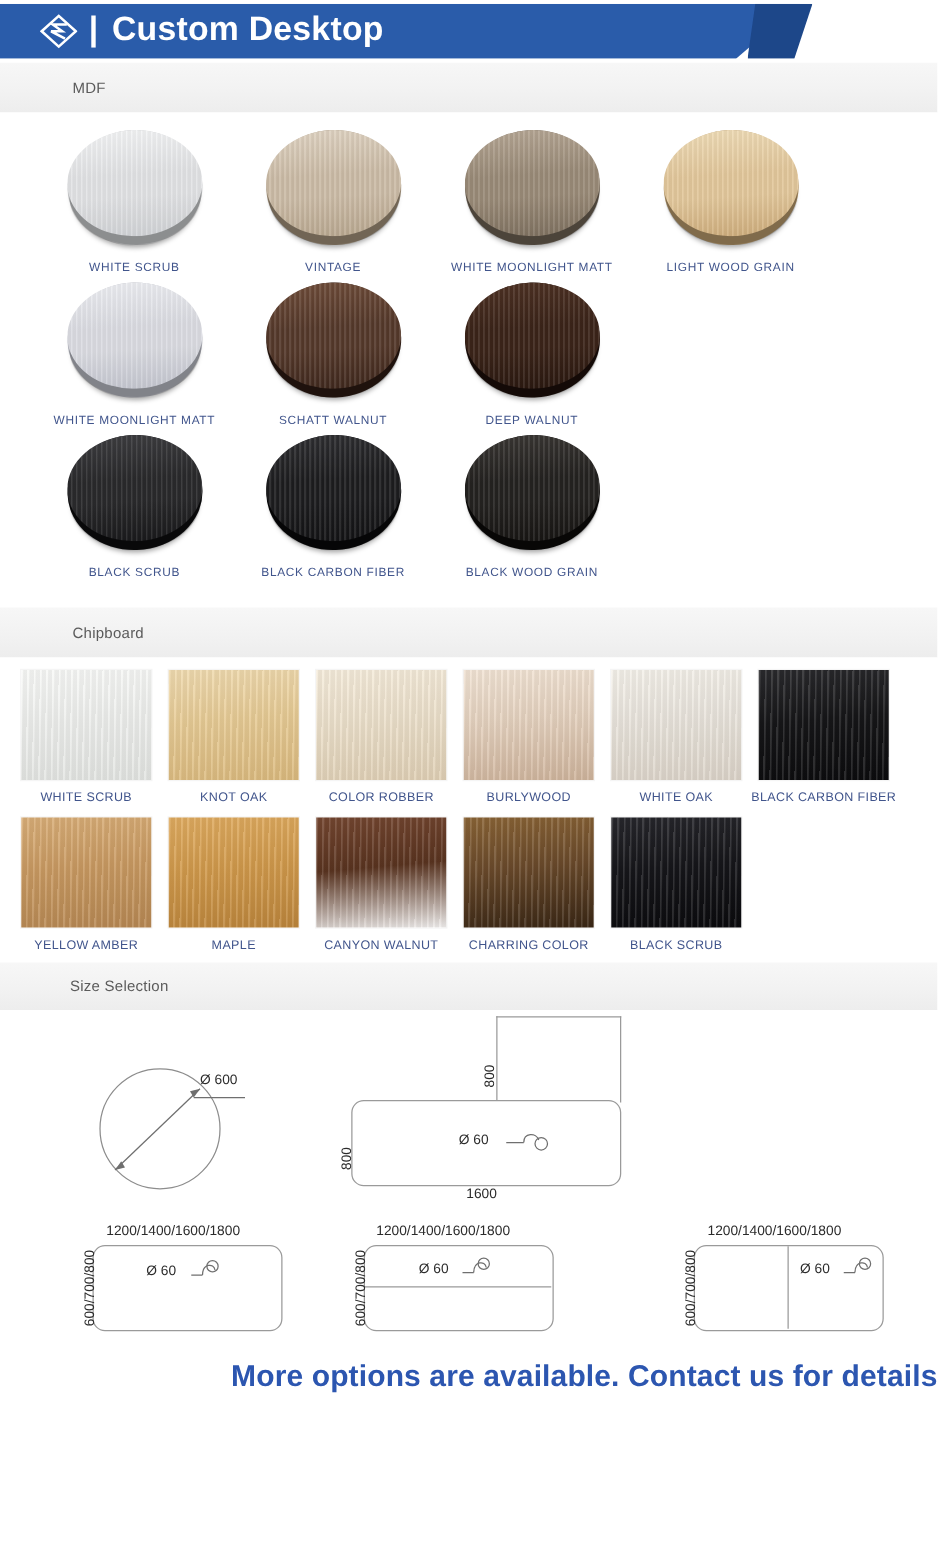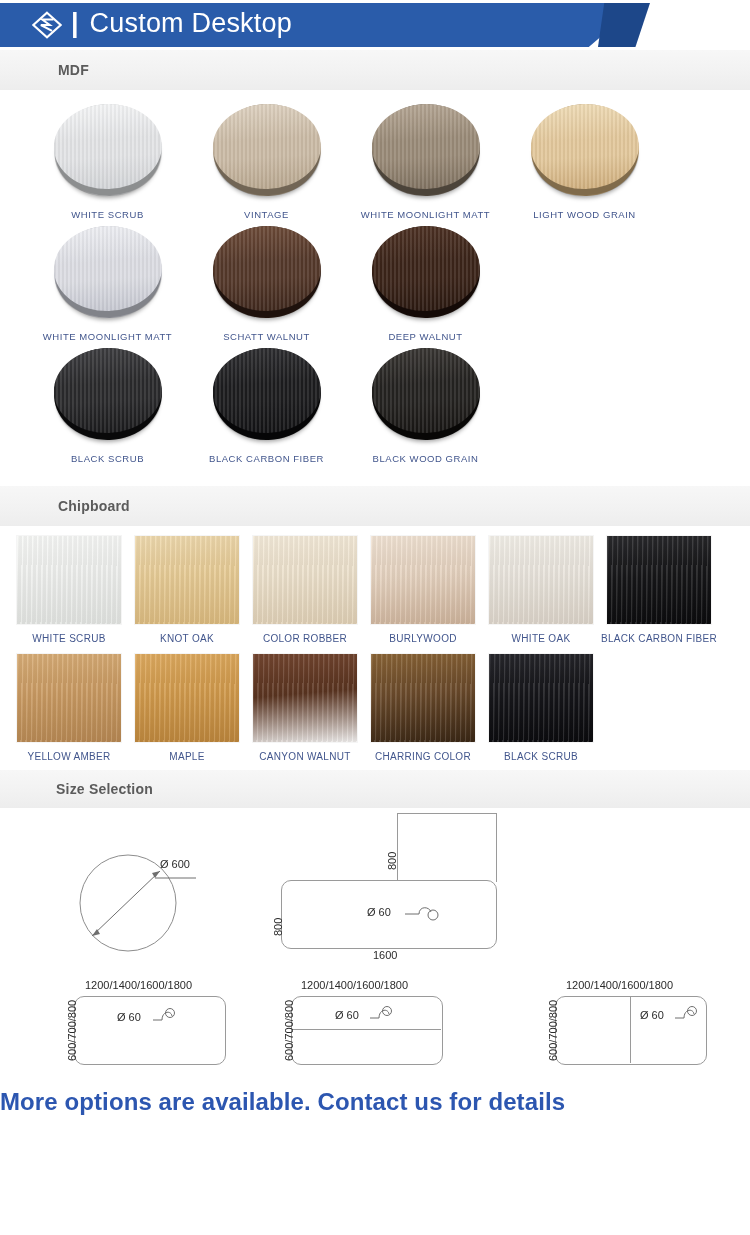--- a/index.html
+++ b/index.html
@@ -38,38 +38,38 @@
     padding-left:32px;
   }
   .logo-mark{width:30px;height:28px;display:block;}
   .logo-div{
     color:#ffffff;font-size:27px;font-weight:bold;line-height:1;
     margin:0 2px 3px 0;
   }
   .header-title{
     color:#ffffff;
     font-size:27px;
-    font-weight:normal;
+    font-weight:bold;
     letter-spacing:.2px;
     white-space:nowrap;
     line-height:1;
     padding-bottom:3px;
   }
 
   
   .section-head{
     width:750px;height:40px;
     background:linear-gradient(180deg,#f7f7f7 0%,#f2f2f2 55%,#ededed 100%);
     display:flex;align-items:center;
     box-sizing:border-box;
     padding-left:58px;
   }
   .section-head.size-head{height:38px;padding-left:56px;}
   .section-head-label{
-    font-size:14px;color:#5b5b5b;font-weight:bold;letter-spacing:.2px;
+    font-size:12px;color:#5b5b5b;font-weight:normal;letter-spacing:.2px;
   }
 
   
   .mdf-wrap{width:750px;background:#fff;padding-top:8px;}
   .mdf-row{
     display:flex;
     width:750px;
     box-sizing:border-box;
     padding:0 28px;
   }
@@ -143,21 +143,21 @@
     border:1px solid #9a9a9a;
     background:#ffffff;
   }
   .shape.round{border-radius:10px;}
   .divider-h{position:absolute;border-top:1px solid #9a9a9a;}
   .divider-v{position:absolute;border-left:1px solid #9a9a9a;}
 
   
   .footer{
     width:750px;height:48px;
-    display:flex;align-items:center;justify-content:flex-start;
+    display:flex;align-items:center;justify-content:flex-end;
     background:#ffffff;
   }
   .footer-text{
     font-size:24px;font-weight:bold;color:#2c56b0;letter-spacing:.1px;
   }
   .spacer-white{width:750px;background:#fff;}
 </style>
 </head>
 <body>
 

